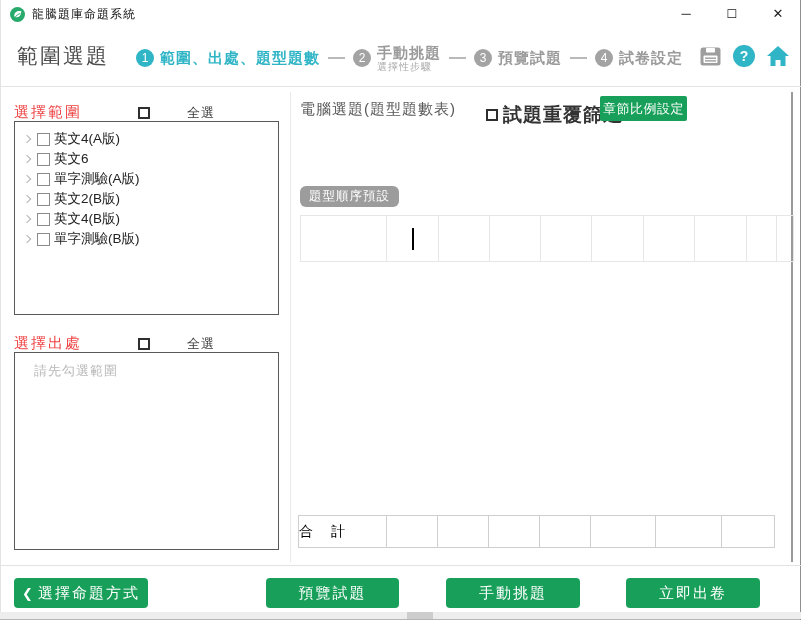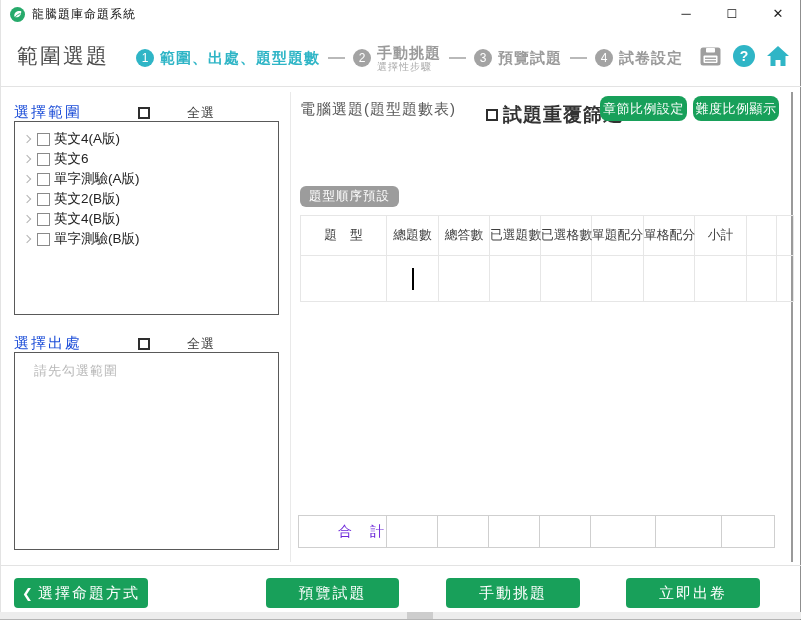--- a/index.html
+++ b/index.html
@@ -35,54 +35,54 @@
   .iconbtn { width:24px; height:24px; display:flex; align-items:center; justify-content:center; cursor:pointer; }
   .helpcircle { width:22px; height:22px; border-radius:50%; background:#2fb5c6; color:#fff;
     font-size:14px; font-weight:bold; display:flex; align-items:center; justify-content:center; }
   .divider-h { position:absolute; height:1px; background:#e3e3e3; }
   #div-top { left:0; top:86px; width:801px; }
   #div-bottom { left:0; top:565px; width:801px; }
   .vline { position:absolute; background:#e9e9e9; width:1px; }
   #vline-mid { left:290px; top:92px; height:470px; }
   #vline-right { left:791px; top:92px; width:2px; height:470px; background:#9a9a9a; }
   
-  .secttitle { position:absolute; font-size:15px; color:#1d4ed8; letter-spacing:2px; }
+  .secttitle { position:absolute; font-size:15px; color:#ef4444; letter-spacing:2px; }
   .selectall { position:absolute; display:flex; align-items:center; cursor:pointer;gap:32px; }
   .cb-bold { width:12px; height:12px; border:2px solid #2e2e2e; background:#fff; margin-right:5px; flex:0 0 12px; }
   .selectall span.lbl { font-size:13px; color:#3c3c3c; letter-spacing:1px; }
   .treebox { position:absolute; left:14px; width:265px; border:1px solid #595959; background:#fff; }
   #rangebox { top:121px; height:194px; padding:7px 4px 0 6px; }
   #sourcebox { top:352px; height:198px; padding:8px 4px 0 19px; }
   .treerow { display:flex; align-items:center; height:20px; cursor:pointer; }
   .chev { width:6px; height:6px; border-top:1.5px solid #b3b3b3; border-right:1.5px solid #b3b3b3;
     transform:rotate(45deg); margin:0 7px 0 3px; flex:0 0 6px; }
   .cb-lite { width:13px; height:13px; border:1px solid #8a8a8a; background:#fff; margin-right:4px; flex:0 0 13px; }
   .treelabel { font-size:13.5px; color:#222; }
   .placeholder { font-size:13px; color:#b8b8b8; letter-spacing:1px; }
   
   .rtitle { position:absolute; left:300px; top:100px; font-size:15px; color:#585858; letter-spacing:1px;text-align:right; }
   .dupfilter { position:absolute; left:486px; top:102px; display:flex; align-items:center; cursor:pointer; }
   .dupfilter .lbl { font-size:19px; color:#333; font-weight:bold; letter-spacing:1px; }
-  .greenbtn { position:absolute; top:96px; height:25px; border:none; border-radius:8px; background:#18a05a;
+  .greenbtn { position:absolute; top:96px; height:25px; border:none; border-radius:2px; background:#18a05a;
     color:#fff; font-size:13px; letter-spacing:0.5px; cursor:pointer; font-family:inherit; padding:0; }
   #btn-chapter { left:600px; width:87px; }
   #btn-difficulty { left:693px; width:86px; }
   .badge { position:absolute; left:300px; top:186px; height:21px; border-radius:6px; background:#9c9c9c;
     color:#fff; font-size:12.5px; display:flex; align-items:center; padding:0 9px; letter-spacing:1px; }
   table { border-collapse:collapse; table-layout:fixed; }
   .qtable { position:absolute; left:300px; top:215px; width:493px; border:1px solid #c9c9c9; }
   .qtable th, .qtable td { border:1px solid #e6e6e6; }
   .qtable th { height:40px; font-size:12.8px; font-weight:normal; color:#3f3f3f; text-align:center;
     white-space:nowrap; overflow:visible; padding:0; }
   .qtable td { height:46px; }
   .caret { width:2px; height:22px; background:#000; margin:0 auto; animation: blink 1.1s step-end infinite; }
   @keyframes blink { 50% { opacity:0; } }
   .ttable { position:absolute; left:298px; top:515px; width:476px; border:1px solid #b9b9b9; }
   .ttable td { border:1px solid #cfcfcf; height:32px; }
-  .tlabel { font-size:14px; color:#6d28d9; text-align:right; letter-spacing:2px; }
+  .tlabel { font-size:14px; color:#000000; text-align:left; letter-spacing:2px; }
   
   .footbtn { position:absolute; top:578px; height:30px; border:none; border-radius:4px; background:#18a05a;
     color:#fff; font-size:15px; letter-spacing:2px; cursor:pointer; font-family:inherit;
     display:flex; align-items:center; justify-content:center; }
   #btn-back { left:14px; width:134px; }
   #btn-back .bchev { font-size:13px; margin-right:5px; letter-spacing:0; }
   #btn-preview { left:266px; width:133px; }
   #btn-manual { left:446px; width:134px; }
   #btn-generate { left:626px; width:134px; }
   .scrollstrip { position:absolute; left:0; top:612px; width:801px; height:7px; background:#ededed; }
@@ -205,50 +205,37 @@
   <div class="treebox" id="sourcebox">
     <span class="placeholder">請先勾選範圍</span>
   </div>
 
   <div class="rtitle">電腦選題(題型題數表)</div>
   <div class="dupfilter">
     <span class="cb-bold"></span>
     <span class="lbl">試題重覆篩選</span>
   </div>
   <button class="greenbtn" id="btn-chapter">章節比例設定</button>
-  <button class="greenbtn" id="btn-difficulty">難度比例顯示</button>
 
   <div class="badge">題型順序預設</div>
 
   <table class="qtable">
     <colgroup>
       <col style="width:86px">
         <col style="width:52px">
         <col style="width:51px">
         <col style="width:51px">
         <col style="width:51px">
       <col style="width:52px">
         <col style="width:51px">
         <col style="width:52px">
         <col style="width:30px">
         <col style="width:17px">
     </colgroup>
     <tbody>
-        <tr>
-      <th>題　型</th>
-      <th>總題數</th>
-      <th>總答數</th>
-      <th>已選題數</th>
-      <th>已選格數</th>
-      <th>單題配分</th>
-      <th>單格配分</th>
-      <th>小計</th>
-      <th></th>
-      <th></th>
-    </tr>
     <tr>
       <td></td>
       <td>
             <div class="caret"></div>
           </td>
       <td></td>
       <td></td>
       <td></td>
       <td></td>
       <td></td>

